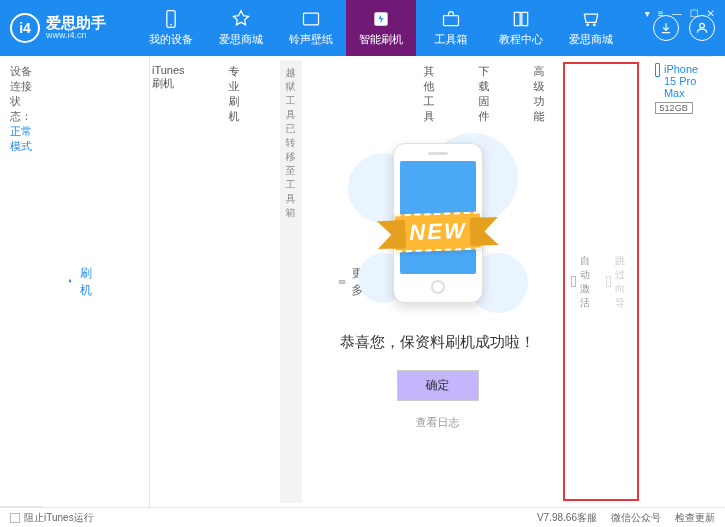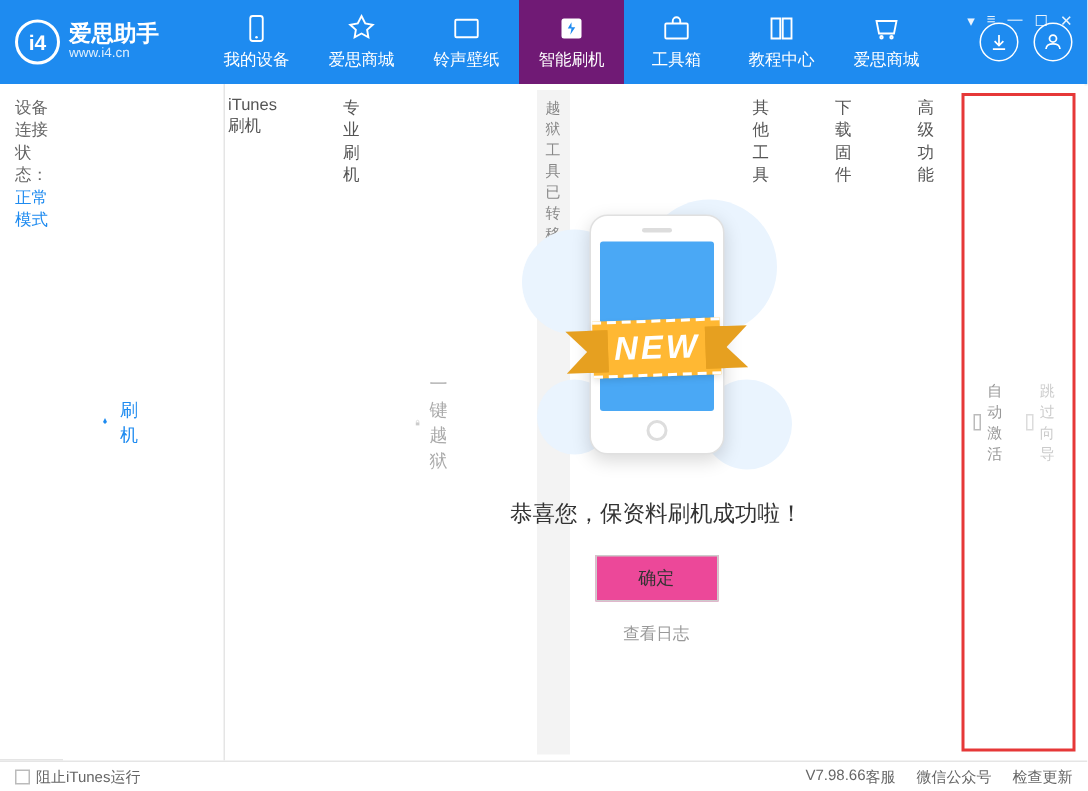--- a/index.html
+++ b/index.html
@@ -46,21 +46,21 @@
 .c4{bottom:0;right:0;width:60px;height:60px}
 .phone-graphic{position:absolute;left:50%;top:50%;transform:translate(-50%,-50%);width:90px;height:160px;background:#fff;border-radius:12px;box-shadow:0 4px 12px rgba(0,0,0,.15);border:1px solid #e0e0e0;display:flex;flex-direction:column;align-items:center;justify-content:space-between;padding:8px 0}
 .phone-speaker{width:20px;height:3px;background:#ddd;border-radius:2px}
 .phone-screen{width:76px;flex:1;background:#4aa8f5;margin:6px 0;border-radius:2px}
 .phone-home{width:14px;height:14px;border:2px solid #ddd;border-radius:50%}
 .new-ribbon{position:absolute;left:50%;top:55%;transform:translate(-50%,-50%) rotate(-2deg);background:#ffb833;color:#fff;font-weight:bold;font-size:22px;letter-spacing:2px;padding:4px 14px;font-style:italic;border-top:2px dashed #fff;border-bottom:2px dashed #fff;box-shadow:0 2px 4px rgba(0,0,0,.1)}
 .new-ribbon::before,.new-ribbon::after{content:"";position:absolute;top:4px;width:0;height:0;border:14px solid #e6a020}
 .new-ribbon::before{left:-18px;border-left-color:transparent}
 .new-ribbon::after{right:-18px;border-right-color:transparent}
 .success-msg{font-size:15px;color:#333;margin-bottom:18px}
-.ok-btn{border:1px solid #ccc;background:#ec4899;padding:6px 28px;font-size:12px;color:#333;cursor:pointer;margin-bottom:14px}
+.ok-btn{border:1px solid #ccc;background:#c4b5fd;padding:6px 28px;font-size:12px;color:#333;cursor:pointer;margin-bottom:14px}
 .view-log{font-size:11px;color:#999;cursor:pointer}
 .footer{height:20px;border-top:1px solid #e5e5e5;display:flex;align-items:center;font-size:10px;color:#666;padding:0 10px}
 .footer-left{display:flex;align-items:center;gap:4px}
 .footer .cb-box{width:10px;height:10px}
 .footer-version{margin-left:auto;}
 .footer-links{display:flex;gap:14px}
 .footer-link{cursor:pointer}
 </style>
 </head>
 <body>
@@ -162,27 +162,20 @@
       <span>设备连接状态：</span><span class="status-val">正常模式</span>
     </div>
     <div class="sb-group">
       <svg width="12" height="12" viewBox="0 0 24 24">
           <path d="M12 2l4 8-4 4-4-4z" fill="#1e8bf0"></path>
         </svg>
       <span>刷机</span>
     </div>
     <div class="sb-item">iTunes刷机</div>
     <div class="sb-item">专业刷机</div>
-    <div class="sb-group gray">
-      <svg width="12" height="12" viewBox="0 0 24 24">
-          <rect x="6" y="10" width="12" height="10" fill="#ccc"></rect>
-          <path d="M8 10V7a4 4 0 018 0v3" fill="none" stroke="#ccc" stroke-width="2"></path>
-        </svg>
-      <span>一键越狱</span>
-    </div>
     <div class="sb-notice">越狱工具已转移至工具箱</div>
     <div class="sb-group" style="color:#666">
       <svg width="12" height="8" viewBox="0 0 24 12">
           <path d="M2 2h20M2 6h20M2 10h20" stroke="#888" stroke-width="2"></path>
         </svg>
       <span>更多</span>
     </div>
     <div class="sb-item">其他工具</div>
     <div class="sb-item">下载固件</div>
     <div class="sb-item">高级功能</div>

